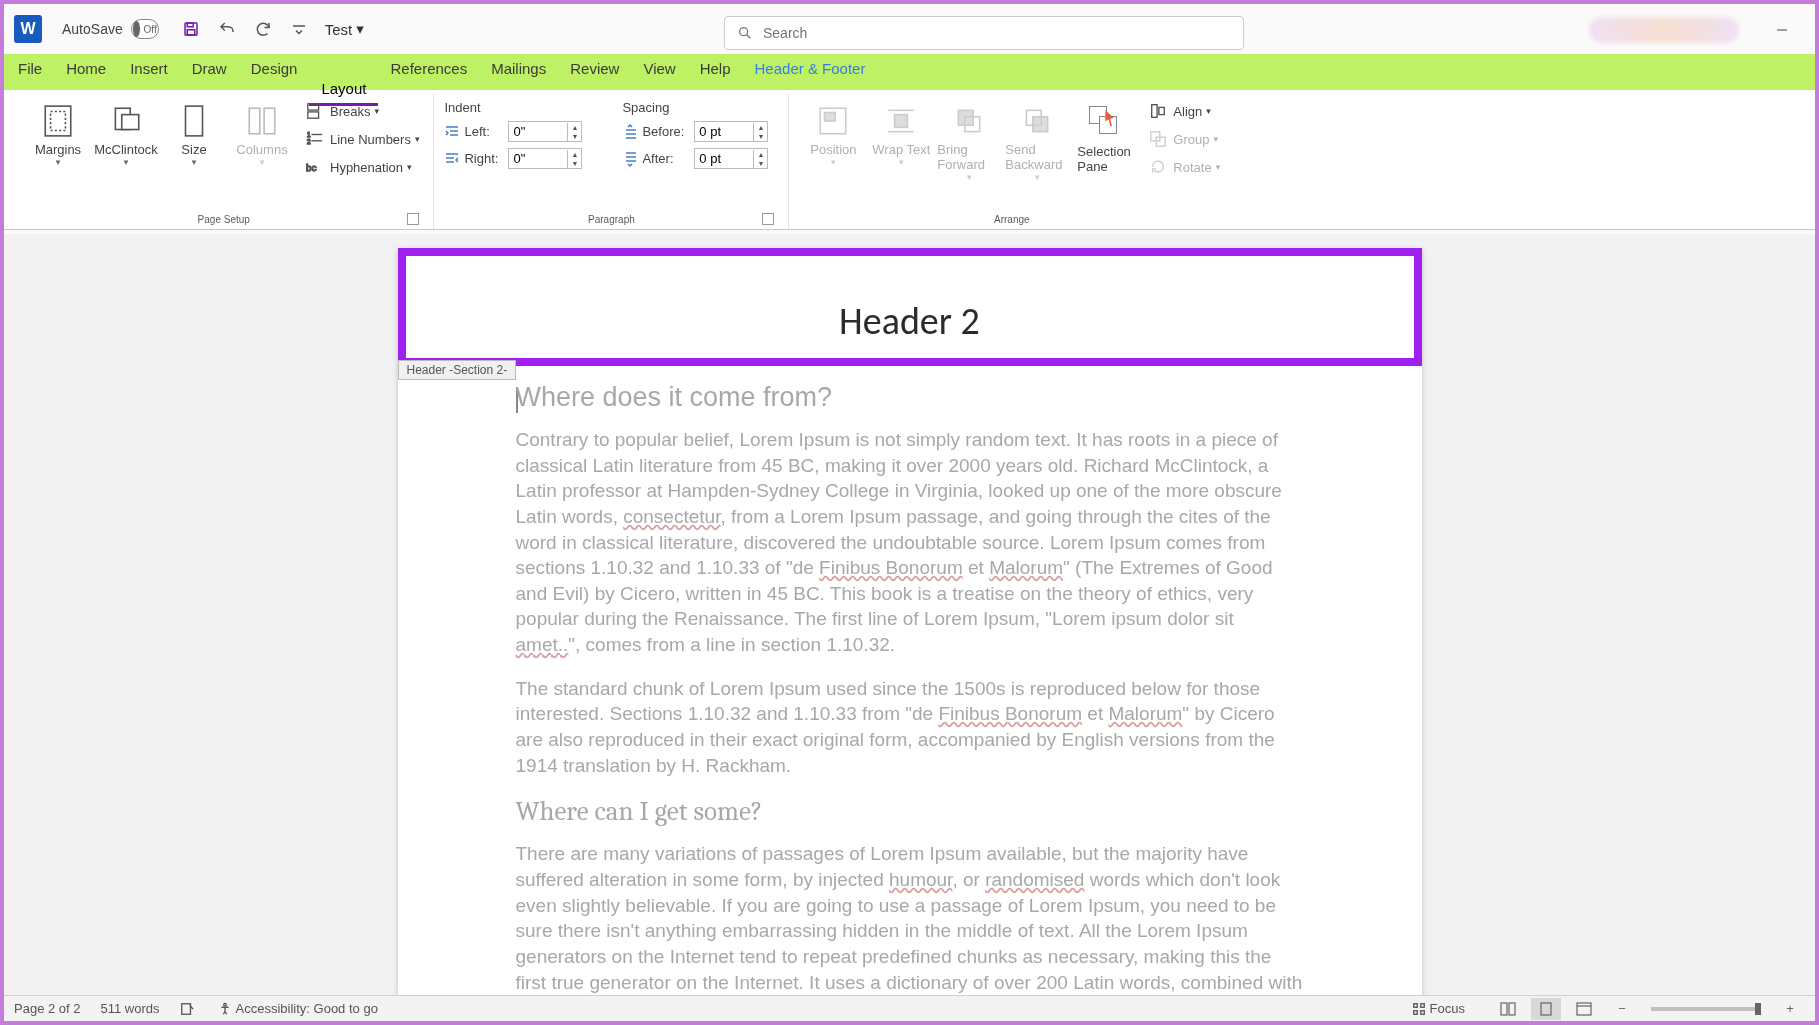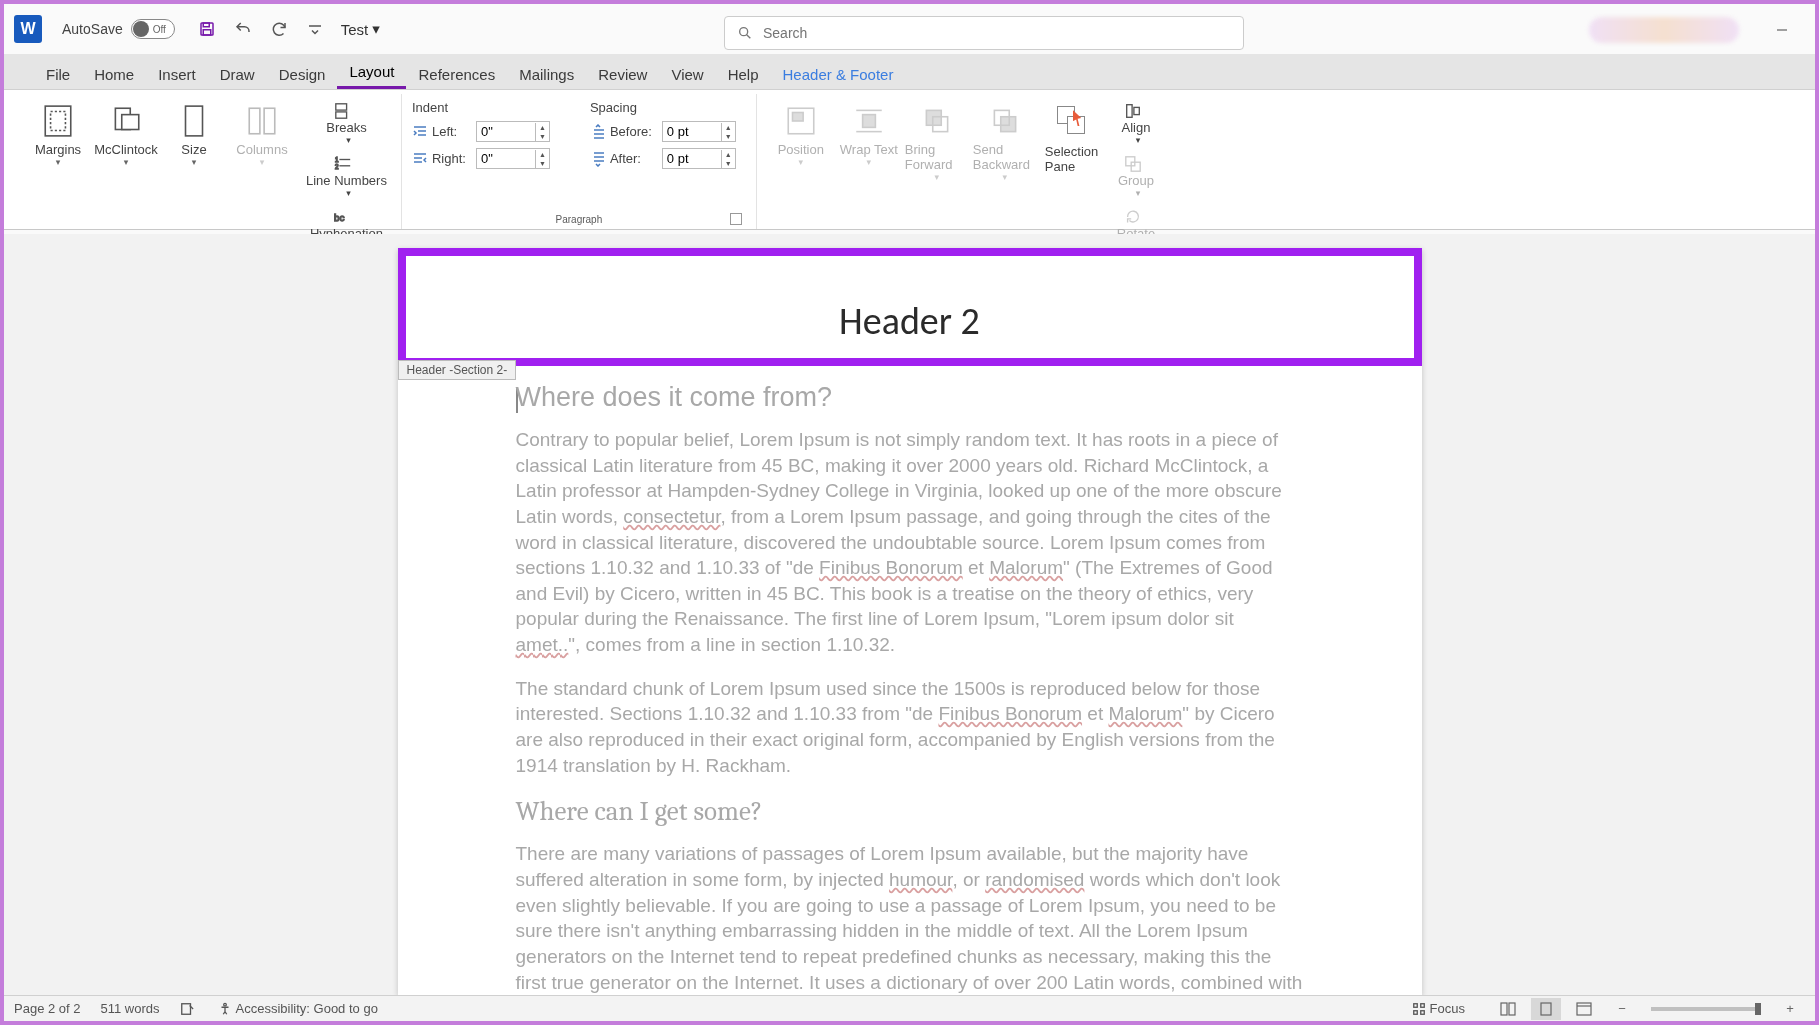--- a/index.html
+++ b/index.html
@@ -1,53 +1,53 @@
 <!DOCTYPE html>
 <html><head>
 <meta charset="utf-8">
 <style>
 * { margin: 0; padding: 0; box-sizing: border-box; font-family: "Segoe UI", Arial, sans-serif; }
 body { background: #fafafa; width: 1819px; height: 1025px; overflow: hidden; border: 4px solid #c47ddb; position: relative; }
 
 .titlebar { height: 50px; display: flex; align-items: center; padding: 0 10px; background: #fafafa; }
 .word-icon { width: 28px; height: 28px; background: #185abd; color: #fff; display: flex; align-items: center; justify-content: center; font-weight: bold; font-size: 16px; border-radius: 3px; margin-right: 20px; }
 .autosave-label { font-size: 14px; color: #444; margin-right: 8px; }
-.toggle { width: 44px; height: 20px; border: 1px solid #888; border-radius: 10px; display: flex; align-items: center; padding: 1px; background: #fff; margin-right: 14px; }
+.toggle { width: 28px; height: 20px; border: 1px solid #888; border-radius: 10px; display: flex; align-items: center; padding: 1px; background: #fff; margin-right: 14px; }
 .toggle-knob { width: 16px; height: 16px; background: #666; border-radius: 50%; }
 .toggle-text { font-size: 10px; margin-left: 4px; color: #666; }
 .qat-btn { width: 32px; height: 32px; display: flex; align-items: center; justify-content: center; color: #555; margin: 0 2px; cursor: pointer; }
 .qat-btn svg { width: 18px; height: 18px; }
 .doc-name { margin-left: 8px; font-size: 15px; color: #333; display: flex; align-items: center; }
 .doc-name .chev { margin-left: 4px; }
 .search-box { position: absolute; left: 720px; top: 12px; width: 520px; height: 32px; border: 1px solid #ccc; border-radius: 4px; background: #fff; display: flex; align-items: center; padding: 16px 12px; }
 .search-box svg { width: 16px; height: 16px; color: #777; margin-right: 10px; }
 .search-box input { border: none; outline: none; font-size: 14px; color: #666; flex: 1; }
 .title-right { position: absolute; right: 10px; top: 10px; display: flex; align-items: center; }
 .profile-blur { width: 150px; height: 26px; background: linear-gradient(90deg, #f0e0f5, #f5e0d0, #f0e0f5); border-radius: 13px; filter: blur(2px); margin-right: 20px; }
 .winbtn { width: 46px; height: 32px; display: flex; align-items: center; justify-content: center; color: #444; }
 
-.tabs { height: 36px; display: flex; align-items: flex-end; padding: 0 30px; border-bottom: 1px solid #d0d0d0; background: #e5e5e5; }
+.tabs { height: 36px; display: flex; align-items: flex-start; padding: 0 2px; border-bottom: 1px solid #d0d0d0; background: #bef264; }
 .tab { padding: 6px 12px; font-size: 15px; color: #3b3b3b; cursor: pointer; }
-.tab.active { border-bottom: 3px solid #7719aa; color: #000; }
+.tab.active { border-bottom: 3px solid #7719aa; color: #000; margin-top: 20px; }
 .tab.contextual { color: #3a7de0; }
 
 .ribbon { height: 140px; background: #fff; border-bottom: 1px solid #c8c8c8; display: flex; padding: 4px 10px 0 10px; }
 .group { border-right: 1px solid #e3e3e3; padding: 0 10px; display: flex; flex-direction: column; }
 .group-body { flex: 1; display: flex; align-items: flex-start; padding-top: 6px; }
 .group-label { text-align: center; font-size: 10px; color: #5a5a5a; padding-bottom: 4px; position: relative; }
 .dlg-launch { position: absolute; right: 4px; bottom: 4px; width: 12px; height: 12px; border: 1px solid #999; }
 
 .big-btn { display: flex; flex-direction: column; align-items: center; width: 68px; padding: 4px 2px; font-size: 13px; color: #444; cursor: pointer; }
 .big-btn.disabled { color: #b0b0b0; }
 .big-btn .ic { width: 34px; height: 34px; margin-bottom: 4px; display: flex; align-items: center; justify-content: center; }
 .big-btn .chev { font-size: 9px; color: #666; }
 .big-btn.disabled .chev { color: #ccc; }
 
 .small-stack { display: flex; flex-direction: column; gap: 6px; margin-left: 6px; }
-.small-btn { display: flex; align-items: center; font-size: 13px; color: #444; padding: 2px 4px; cursor: pointer; flex-direction: column; }
+.small-btn { display: flex; align-items: center; font-size: 13px; color: #444; padding: 2px 4px; cursor: pointer; }
 .small-btn.disabled { color: #b0b0b0; }
 .small-btn svg, .small-btn .ic { width: 18px; height: 18px; margin-right: 6px; }
 .small-btn .chev { margin-left: 4px; font-size: 9px; }
 
 .indent-grid { display: grid; grid-template-columns: auto auto auto; gap: 6px 10px; align-items: center; }
 .spin { display: flex; align-items: center; border: 1px solid #bbb; background: #fff; }
 .spin input { width: 58px; border: none; padding: 2px 4px; font-size: 13px; outline: none; }
 .spin .arrows { display: flex; flex-direction: column; width: 14px; border-left: 1px solid #bbb; }
 .spin .arrows span { font-size: 7px; text-align: center; line-height: 9px; color: #555; cursor: pointer; }
 .field-label { font-size: 13px; color: #444; display: flex; align-items: center; }

